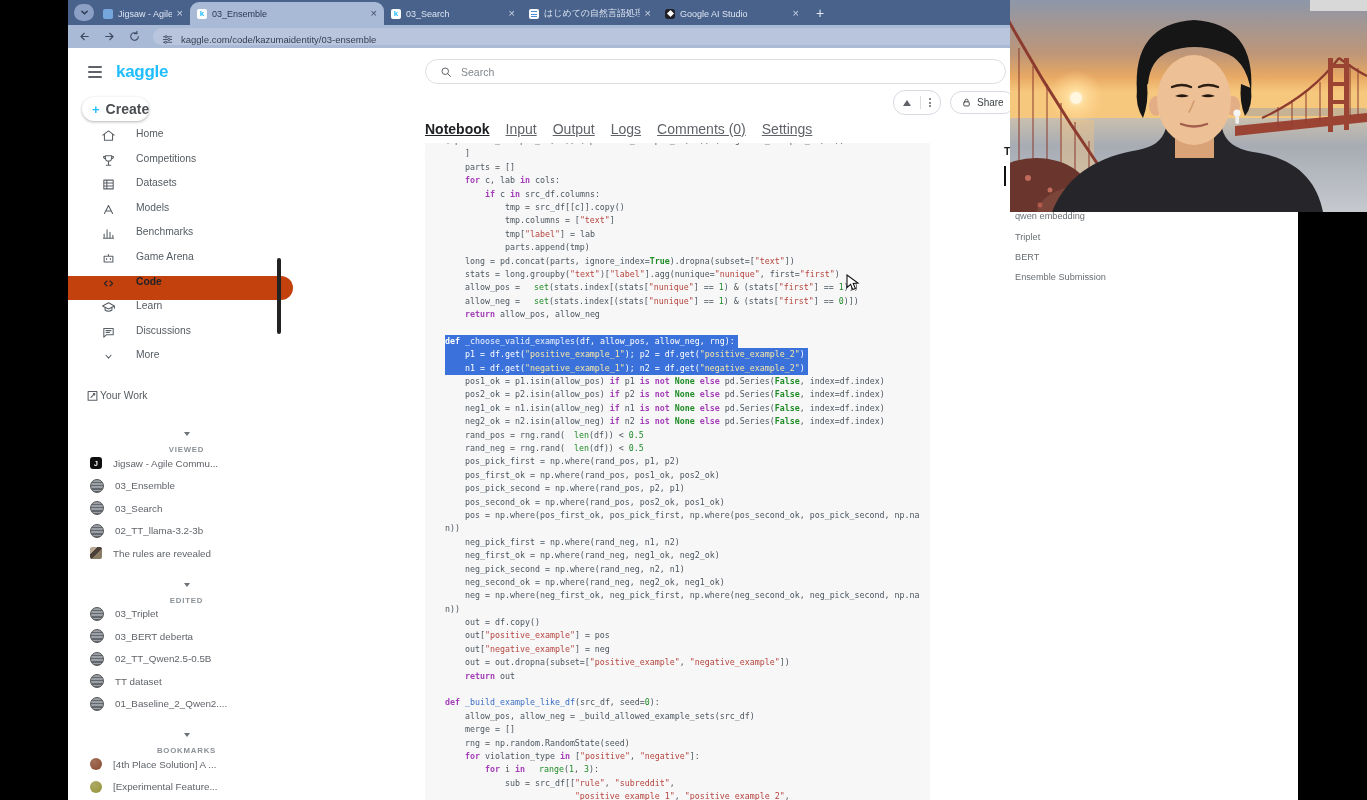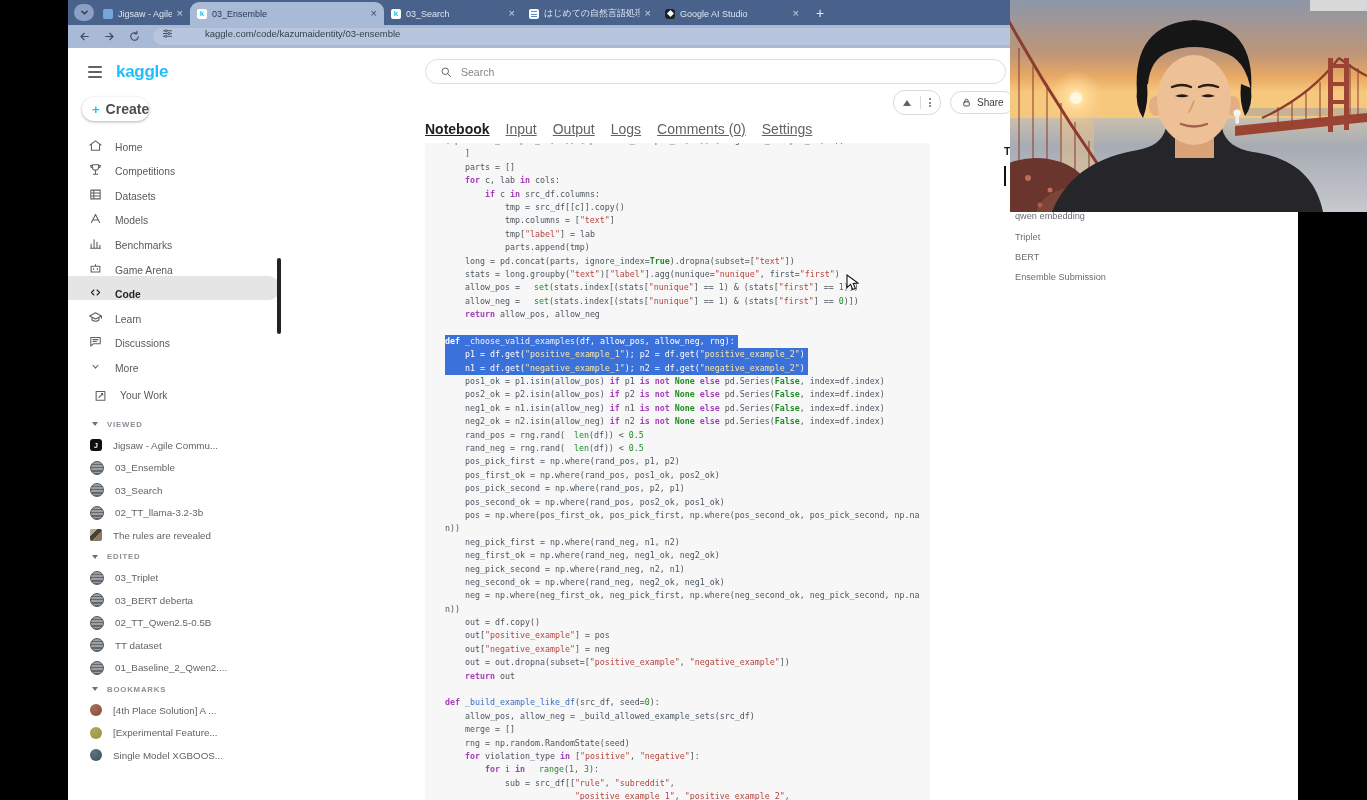--- a/index.html
+++ b/index.html
@@ -26,45 +26,45 @@
   .fav-jigsaw{background:#76A7DC;}
   .fav-kaggle{background:#fff;color:#20BEFF;}
   .fav-doc{background:#fff;}
   .fav-doc i{display:block;width:6px;height:6px;
     background:repeating-linear-gradient(#4a90d9 0 1px,transparent 1px 2.6px);}
   .fav-ai{background:#1E2025;border-radius:3px;}
   .fav-ai i{display:block;width:5px;height:5px;background:#fff;transform:rotate(45deg);}
   .newtab{margin-left:10px;color:#E3EAF5;font-size:14px;align-self:center;cursor:pointer;}
   .toolbar{position:absolute;left:0;top:25px;width:100%;height:23px;background:#A8BAD6;display:flex;align-items:center;}
   .nav-ic{width:18px;height:18px;margin-left:7px;display:flex;align-items:center;justify-content:center;color:#3E4A61;}
-  .omnibox{margin-left:10px;width:1140px;height:17px;border-radius:9px;background:#B9C5DC;display:flex;align-items:flex-start;gap:24px;}
+  .omnibox{margin-left:10px;width:1140px;height:17px;border-radius:9px;background:#B9C5DC;display:flex;align-items:flex-end;}
   .omnibox .site-ic{margin-left:9px;display:flex;color:#3E4A61;}
   .url{margin-left:8px;font-size:9.5px;color:#333F52;}
   
   .page{position:absolute;left:0;top:48px;width:100%;height:752px;background:#fff;}
   .sidebar{position:absolute;left:0;top:0;width:213px;height:752px;background:#fff;}
   .sb-head{position:absolute;left:20px;top:14px;display:flex;align-items:center;gap:14px;}
   .hamburger{display:inline-flex;flex-direction:column;gap:3px;cursor:pointer;}
   .hamburger i{display:block;width:14px;height:1.8px;background:#5F6368;border-radius:1px;}
   .logo{font-size:17px;font-weight:700;color:#20BEFF;letter-spacing:-.3px;cursor:pointer;}
   .create{position:absolute;left:14px;top:49px;width:67px;height:24px;border-radius:13px;background:#fff;border:none;
     box-shadow:0 1px 3px rgba(0,0,0,.3);display:flex;align-items:center;gap:6px;padding:0 10px;cursor:pointer;}
   .create .plus{color:#20BEFF;font-size:13px;font-weight:700;line-height:1;}
   .create .lbl{font-size:14px;font-weight:700;color:#4A4E52;}
   .nav{position:absolute;left:0;top:80px;width:213px;}
-  .nav-item{height:24.6px;display:flex;align-items:flex-end;gap:12px;padding-left:20px;cursor:pointer;color:#5A6066;}
+  .nav-item{height:24.6px;display:flex;align-items:flex-start;gap:20px;padding-left:33px;cursor:pointer;color:#5A6066;}
   .nav-item .nlbl{font-size:10.3px;color:#555B61;}
-  .nav-item.active{background:#e5e5e5;border-radius:0 14px 14px 0;width:187px;padding-right:5px;}
+  .nav-item.active{background:#c2410c;border-radius:0 14px 14px 0;width:187px;padding-right:5px;}
   .nav-item.active .nlbl{color:#1F2328;font-weight:700;}
   .nav-item.active{color:#1F2328;}
-  .yourwork{position:absolute;left:0;top:335px;width:213px;height:24px;display:flex;align-items:center;gap:12px;
-    padding-left:25px;cursor:pointer;color:#5A6066;}
+  .yourwork{position:absolute;left:0;top:335px;width:213px;height:24px;display:flex;align-items:center;
+    padding-left:17px;cursor:pointer;color:#5A6066;}
   .yourwork .nlbl{font-size:10.3px;color:#555B61;}
   .sections{position:absolute;left:0;top:366px;width:213px;}
-  .sec-head{height:20px;display:flex;align-items:center;gap:9px;padding-left:24px;cursor:pointer;margin-top:0;}
+  .sec-head{height:20px;display:flex;align-items:center;gap:9px;padding-left:24px;cursor:pointer;margin-top:18px;flex-direction:column;}
   .sec-head .caret{width:0;height:0;border-left:3.5px solid transparent;border-right:3.5px solid transparent;
     border-top:4.5px solid #6B7176;}
   .sec-head .slbl{font-size:7.8px;font-weight:700;letter-spacing:.8px;color:#8A9096;}
   .sec-item{height:22.5px;display:flex;align-items:center;gap:11px;padding-left:22px;cursor:pointer;}
   .sec-item .ilbl{font-size:9.8px;color:#5F6368;white-space:nowrap;overflow:hidden;max-width:150px;}
   .ic-jigsaw{width:12px;height:12px;border-radius:3px;background:#0E0E0E;color:#fff;font-size:7px;font-weight:700;
     display:flex;align-items:center;justify-content:center;flex:none;}
   .ic-nb{width:12px;height:12px;border-radius:50%;flex:none;
     background:repeating-linear-gradient(#9aa0a6 0 1.6px,#62686e 1.6px 3.2px);border:1px solid #555;}
   .ic-img{width:12px;height:12px;border-radius:2px;flex:none;

